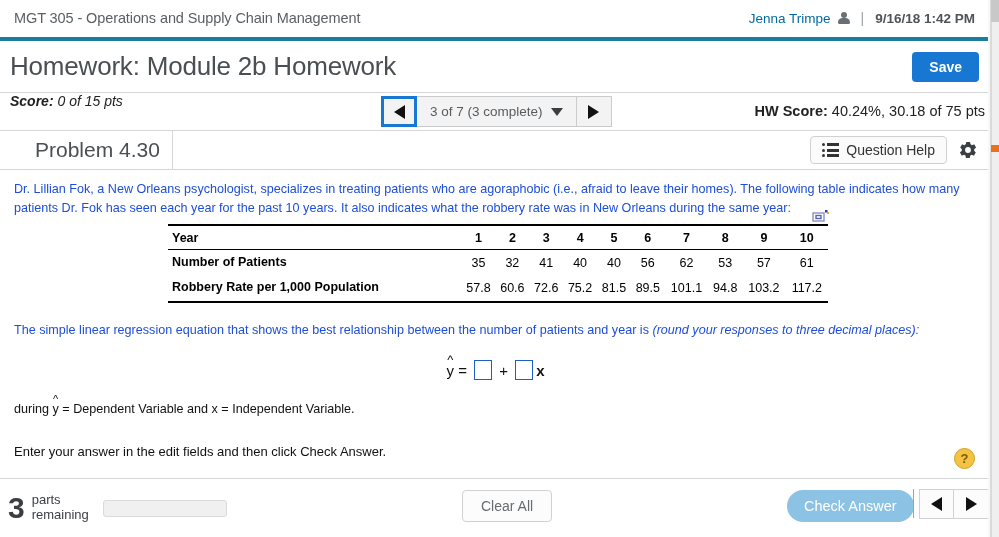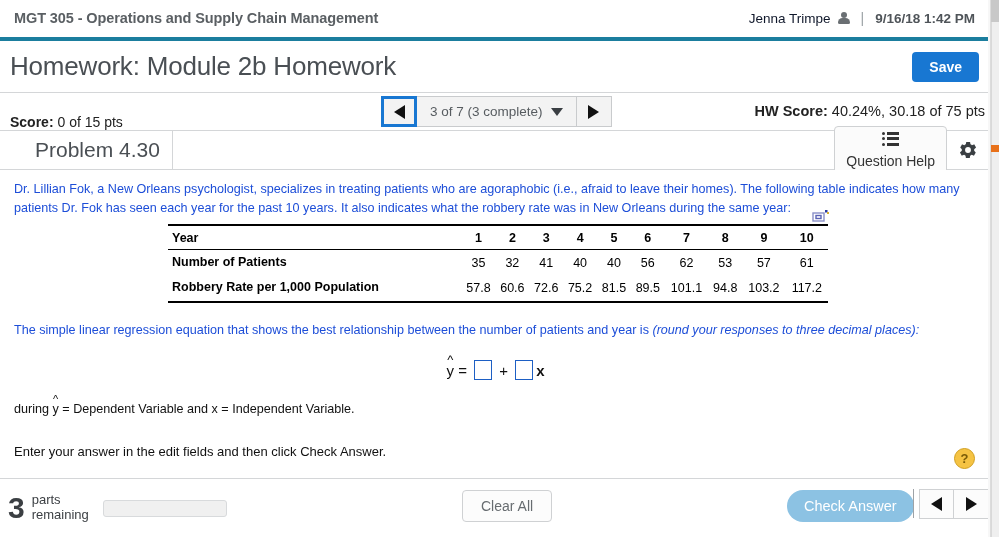--- a/index.html
+++ b/index.html
@@ -14,28 +14,28 @@
 
   #page { position: relative; width: 999px; height: 537px; background:#fff; }
 
   
   .course-bar {
     position: absolute; left:0; top:0; width: 991px; height: 36px;
     background:#fff;
     display:flex; align-items:center;
   }
   .course-title {
-    font-size: 14.5px; font-weight: bold; color:#5a5f63;
+    font-size: 14.5px; font-weight: normal; color:#5a5f63;
     margin-left: 14px; letter-spacing:-0.1px;
   }
   .course-right {
     margin-left:auto; display:flex; align-items:center; gap:7px;
     margin-right: 16px; color:#5a5f63;
   }
-  .user-name { font-size:13.5px; color:#0f172a;text-align:center; }
+  .user-name { font-size:13.5px; color:#0369a1;text-align:center; }
   .user-icon { width:12px; height:13px; position:relative; display:inline-block; }
   .user-icon::before {
     content:""; position:absolute; left:3px; top:0; width:6px; height:6px;
     border-radius:50%; background:#6a6f73;
   }
   .user-icon::after {
     content:""; position:absolute; left:0px; top:6.5px; width:12px; height:6px;
     border-radius:6px 6px 2px 2px; background:#6a6f73;
   }
   .sep-pipe { color:#9aa0a4; font-size:14px; margin:0 4px; }
@@ -61,21 +61,21 @@
     margin-left:auto; margin-right:12px;
     background:#1877d2; color:#fff; border:none; border-radius:4px;
     font-size:14px; font-weight:bold; padding:7px 17px; cursor:pointer;
     font-family:"Liberation Sans", sans-serif;
   }
 
   
   .score-row {
     position:absolute; left:0; top:93px; width:991px; height:38px;
     border-bottom:1px solid #d4d6d8; background:#fff;
-    display:flex; align-items:flex-end;
+    display:flex; align-items:flex-start;font-style:italic;
   }
   .score-text { font-size:14px; color:#222; margin-left:10px; }
   .score-text b { font-weight:bold; }
 
   .nav-group {
     position:absolute; left:381px; top:96px;
     display:flex; align-items:stretch; height:31px;
   }
   .nav-arrow {
     width:36px; display:flex; align-items:center; justify-content:center;
@@ -113,21 +113,21 @@
     display:flex; align-items:center;
   }
   .problem-label {
     font-size:21px; color:#4a4f54; padding:0 12px; height:39px;
     display:flex; align-items:center; border-right:1px solid #d4d6d8;margin-left:23px;
   }
   .qhelp-btn {
     margin-left:auto; margin-right:10px;
     display:flex; align-items:center; gap:7px;
     background:#fbfbfb; border:1px solid #cfd1d3; border-radius:4px;
-    padding:5px 11px; font-size:14px; color:#333; cursor:pointer;flex-direction:column;
+    padding:5px 11px; font-size:14px; color:#333; cursor:pointer;
   }
   .list-icon { display:flex; flex-direction:column; gap:2.5px; }
   .list-icon .li-row { display:flex; align-items:center; gap:2.5px; }
   .list-icon .dot { width:3px; height:3px; background:#333; border-radius:50%; }
   .list-icon .bar { width:12px; height:3px; background:#333; }
   .gear-btn {
     margin-right:12px; cursor:pointer; width:22px; height:22px;
     display:flex; align-items:center; justify-content:center;
   }
 

